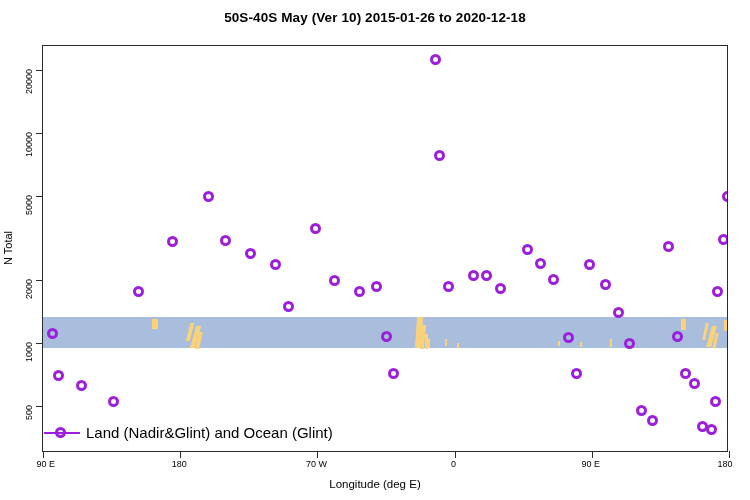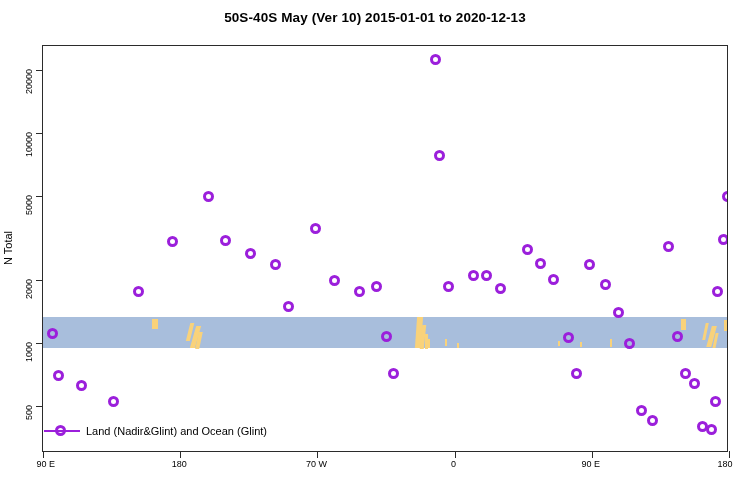--- a/index.html
+++ b/index.html
@@ -49,28 +49,28 @@
     position:absolute;left:44px;top:424px;display:flex;align-items:center;gap:6px;
   }
   #legend .lg-line{position:relative;width:36px;height:13px;}
   #legend .lg-line i{
     position:absolute;left:0;top:6px;width:36px;height:0;border-top:2.4px solid #9b1fdb;
   }
   #legend .lg-line b{
     position:absolute;left:11px;top:1px;width:11px;height:11px;box-sizing:border-box;
     border:3px solid #9b1fdb;border-radius:50%;
   }
-  #legend .lg-text{font-size:11px;}
+  #legend .lg-text{font-size:15px;}
 </style>
 </head>
 <body>
 
 <div id="figure">
 
-  <div id="plot-title">50S-40S May (Ver 10)   2015-01-01 to 2020-12-13</div>
+  <div id="plot-title">50S-40S May (Ver 10)   2015-01-26 to 2020-12-18</div>
 
   <div id="axes">
     <div id="plot-area">
       <div id="band-layer">
           <div class="ocean-band" style="top: 271.17px; height: 30.6907px; background: rgb(168, 190, 220);"></div>
           <div class="land-shape" style="left: 108.617px; width: 6.09778px; top: 272.704px; height: 10.7418px; background: rgb(249, 210, 122);"></div>
           <div class="land-shape" style="left: 144.822px; width: 3.81111px; top: 276.694px; height: 18.4144px; transform: skewX(-14deg); background: rgb(249, 210, 122);"></div>
           <div class="land-shape" style="left: 149.586px; width: 4.95444px; top: 280.377px; height: 22.0973px; transform: skewX(-16deg); background: rgb(249, 210, 122);"></div>
           <div class="land-shape" style="left: 154.35px; width: 4.19222px; top: 285.901px; height: 16.8799px; transform: skewX(-12deg); background: rgb(249, 210, 122);"></div>
           <div class="land-shape" style="left: 372.536px; width: 5.71667px; top: 271.17px; height: 30.6907px; transform: skewX(-4deg); background: rgb(249, 210, 122);"></div>
@@ -164,20 +164,21 @@
   <div id="xlabel-layer">
       <div class="xlab" style="left: 42px; transform: translateX(-30%);">90 E</div>
       <div class="xlab" style="left: 179.2px; transform: translateX(-50%);">180</div>
       <div class="xlab" style="left: 316.4px; transform: translateX(-50%);">70 W</div>
       <div class="xlab" style="left: 453.6px; transform: translateX(-50%);">0</div>
       <div class="xlab" style="left: 590.8px; transform: translateX(-50%);">90 E</div>
       <div class="xlab" style="left: 728px; transform: translateX(-70%);">180</div>
     </div>
 
   <div id="ytitle">N Total</div>
+  <div id="xtitle">Longitude (deg E)</div>
 
   <div id="legend">
     <span class="lg-line">
         <i></i>
         <b></b>
       </span>
     <span class="lg-text">Land (Nadir&amp;Glint) and Ocean (Glint)</span>
   </div>
 
 </div>

